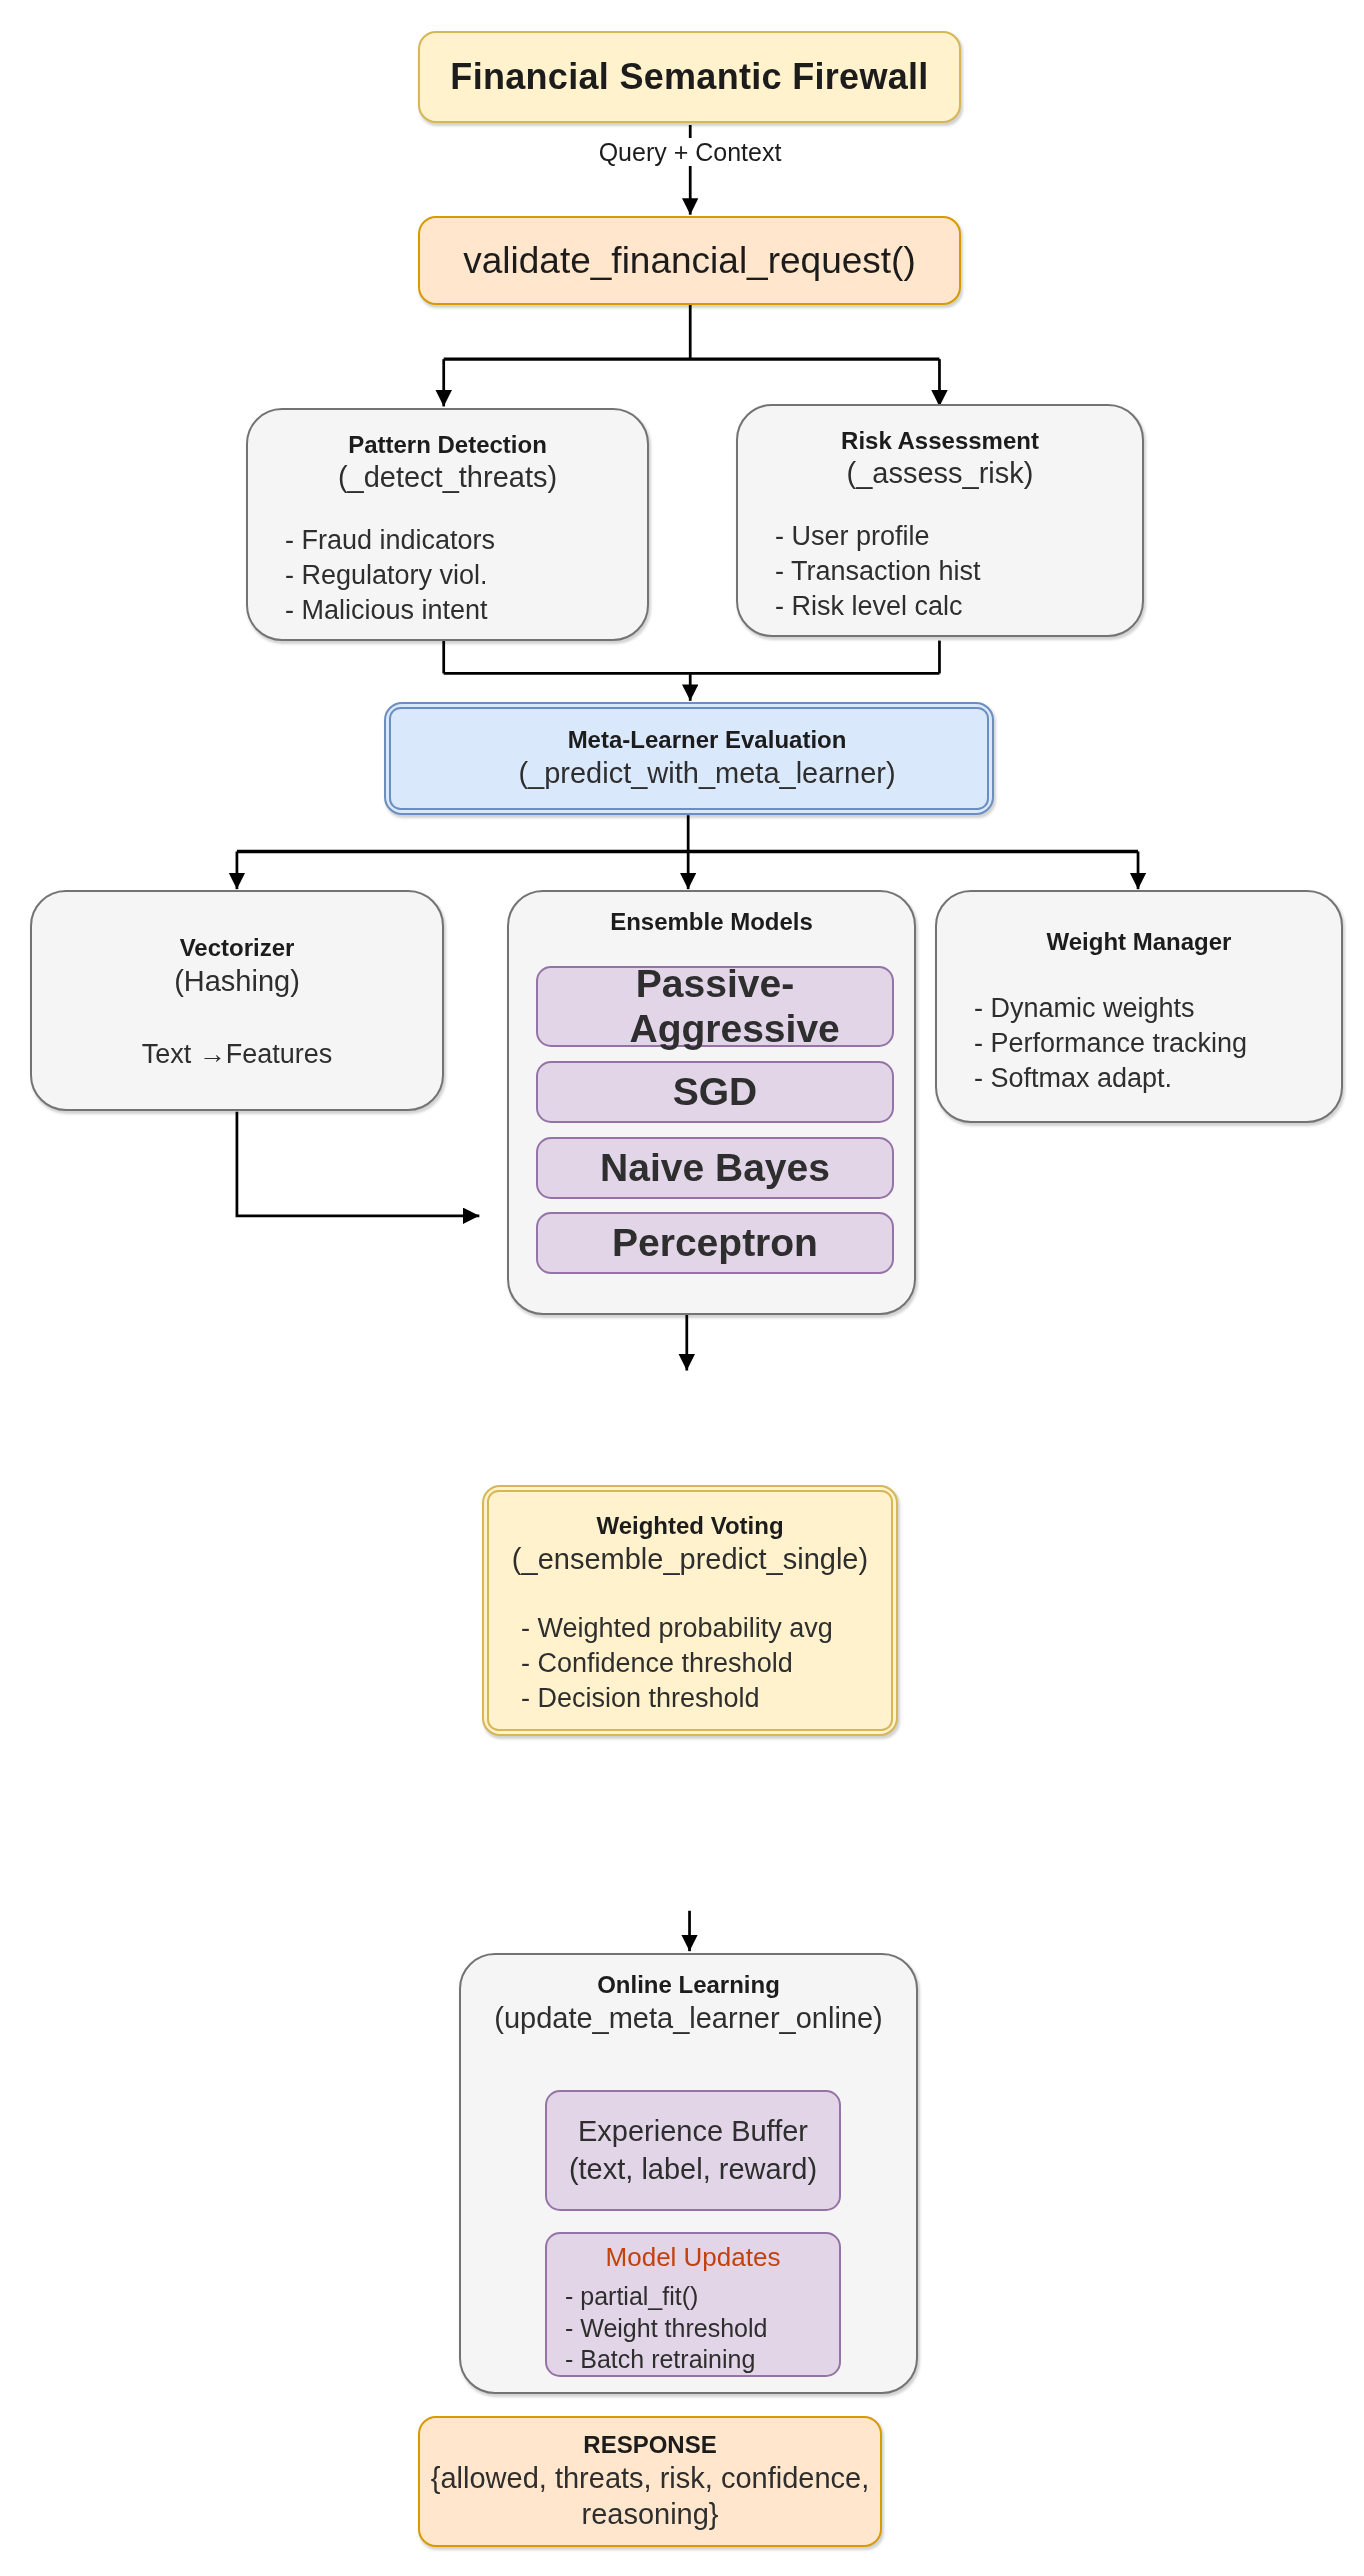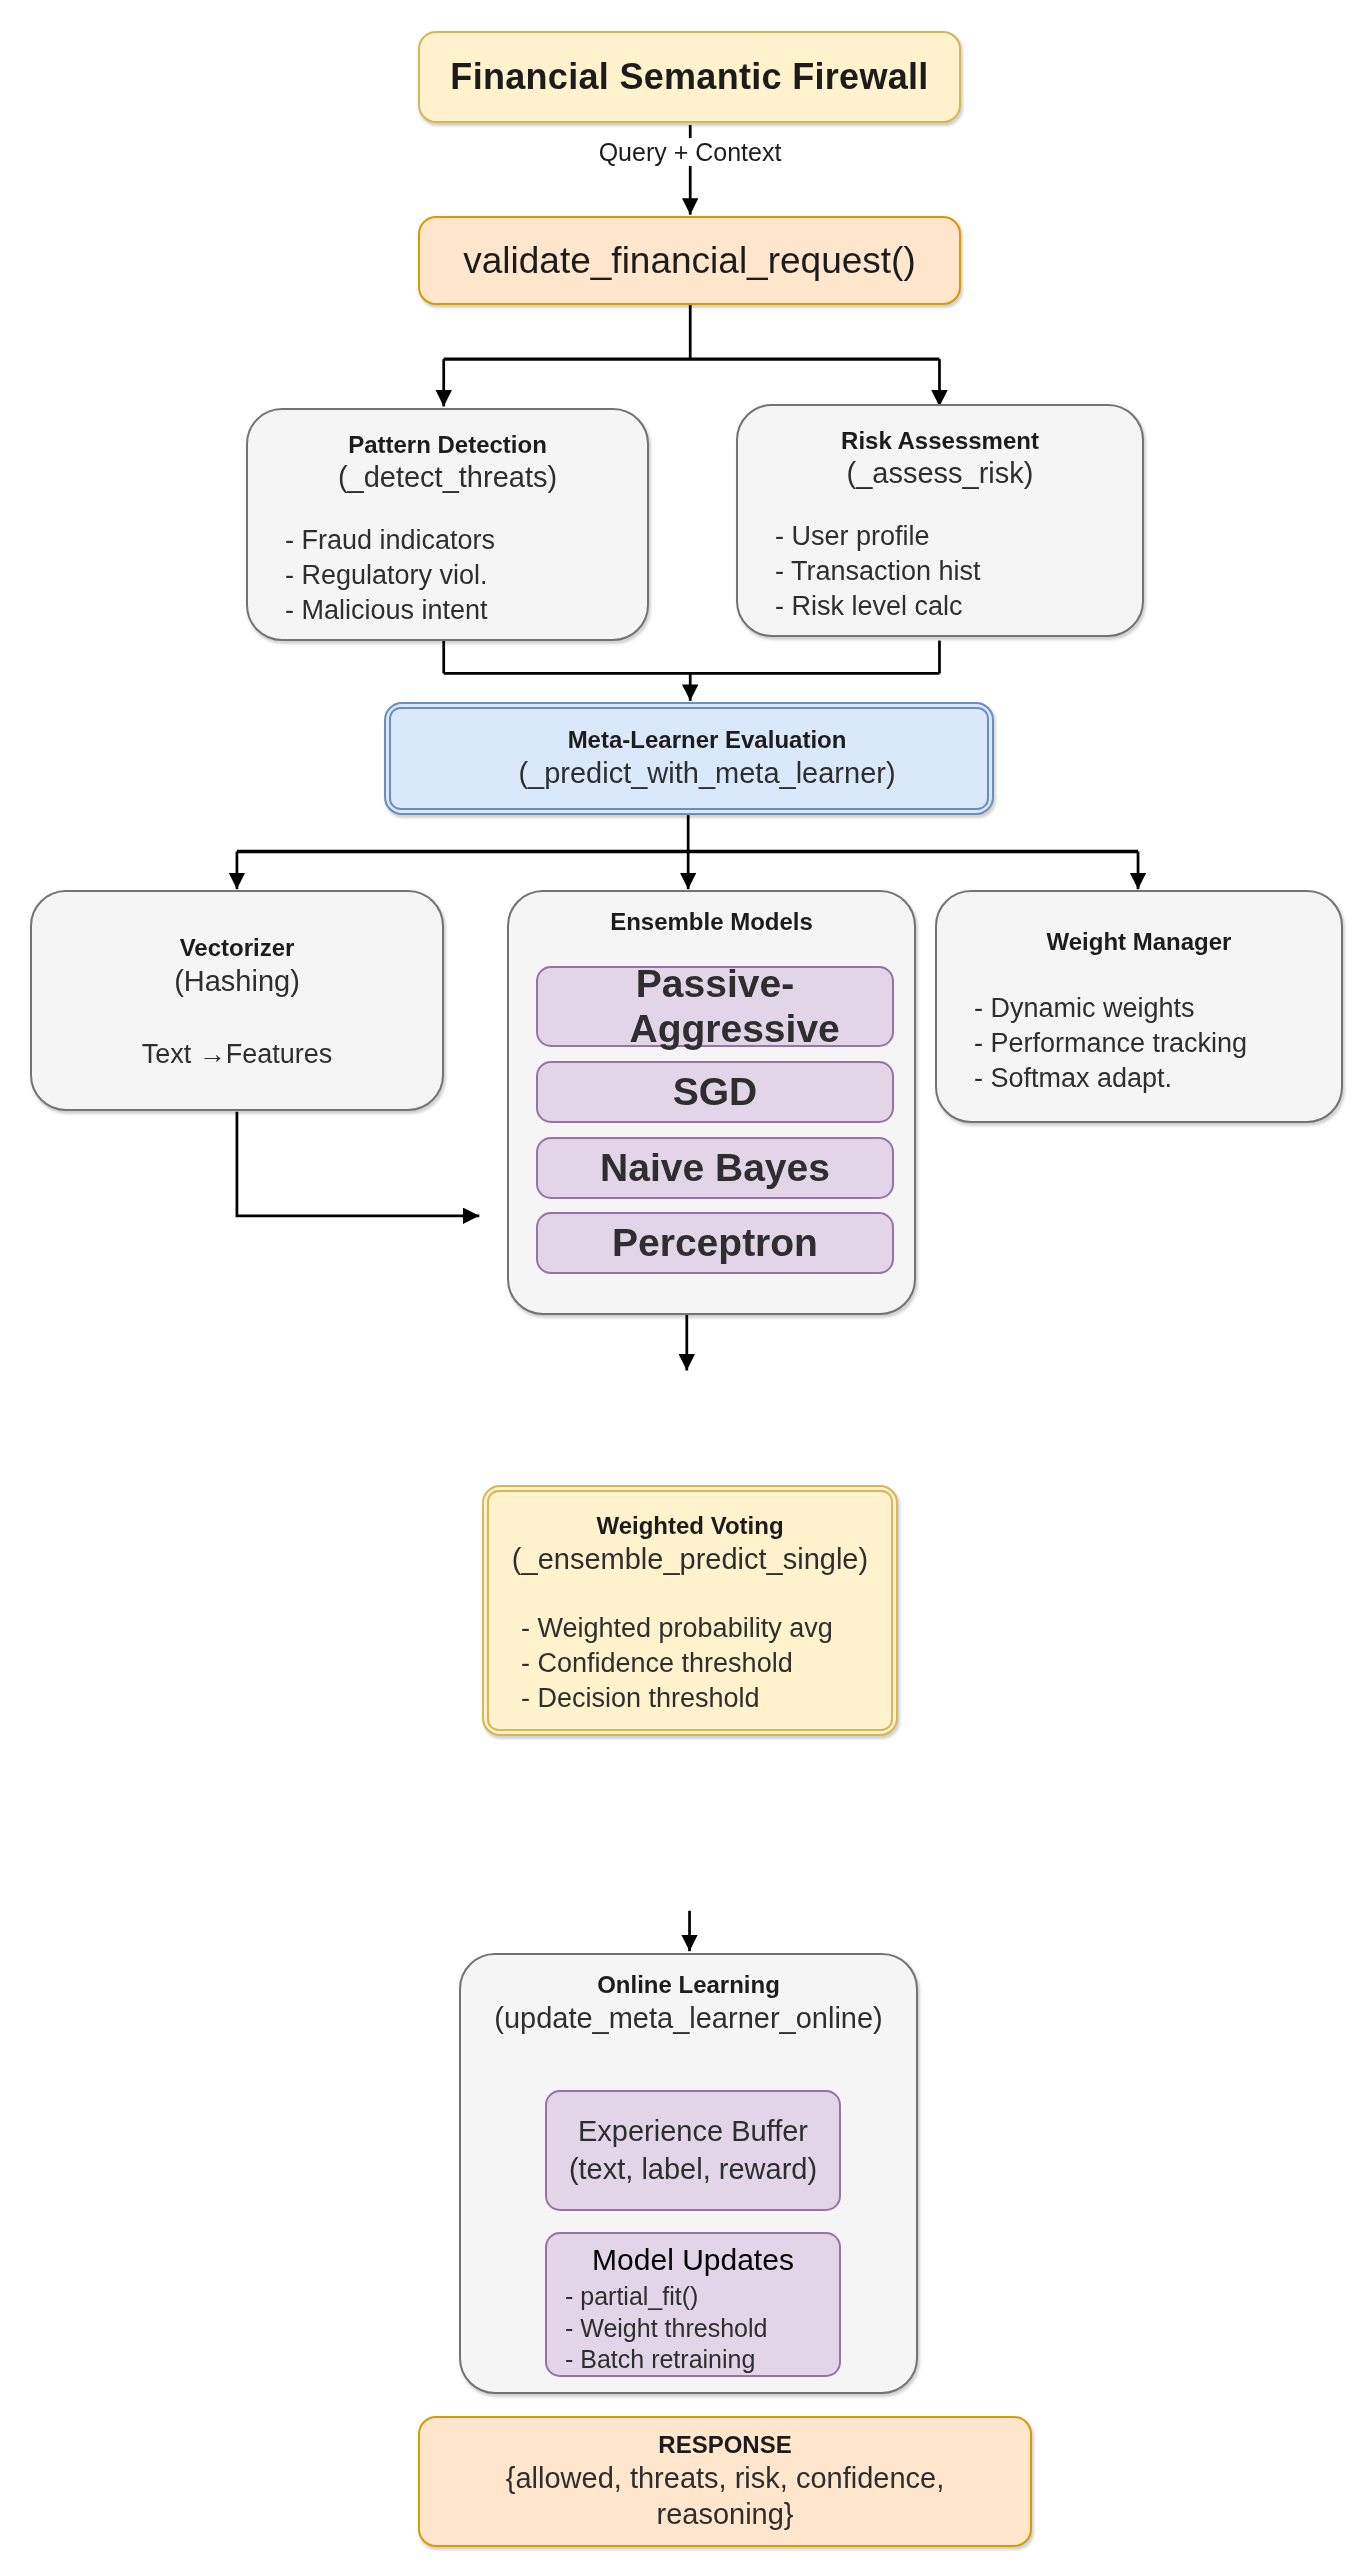--- a/index.html
+++ b/index.html
@@ -50,24 +50,24 @@
   #m-nb{top:245px;height:58px;}
   #m-perc{top:320px;height:58px;}
   #n-weightmgr{left:935px;top:890px;width:408px;height:233px;padding-top:36px;}
   #n-voting{left:482px;top:1372px;width:416px;height:251px;padding-top:25px;}
   #n-decision{left:482px;top:1661px;width:416px;height:250px;padding-top:19px;}
   #n-decision .bullets{font-size:27px;line-height:1.25;}
   #n-online{left:459px;top:1953px;width:459px;height:441px;padding-top:16.4px;}
   #n-expbuf{left:84px;top:135px;width:296px;height:121px;font-size:29px;line-height:1.3;
             color:#2e2e2e;}
   #n-modelupd{left:84px;top:277px;width:296px;height:145px;padding-top:8.2px;}
-  #n-modelupd .mu-title{font-size:30px;line-height:1.2;color:#000000;}
+  #n-modelupd .mu-title{font-size:26px;line-height:1.2;color:#c2410c;}
   #n-modelupd .bullets{font-size:25px;line-height:1.25;}
   #n-modelupd .bullet{padding-left:20.5px;text-indent:-20.5px;margin-left:18px;margin-right:5.5px;}
-  #n-response{left:418px;top:2416px;width:614px;height:131px;}
+  #n-response{left:418px;top:2416px;width:464px;height:131px;}
   #n-response .t-sub{max-width:479px;}
 </style>
 </head>
 <body>
 
 <div class="canvas">
 
   <svg class="edges" viewBox="0 0 1992 3761" xmlns="http://www.w3.org/2000/svg">
     <defs>
       <marker id="ah" markerWidth="7" markerHeight="7" refX="6" refY="3" orient="auto" markerUnits="strokeWidth">

